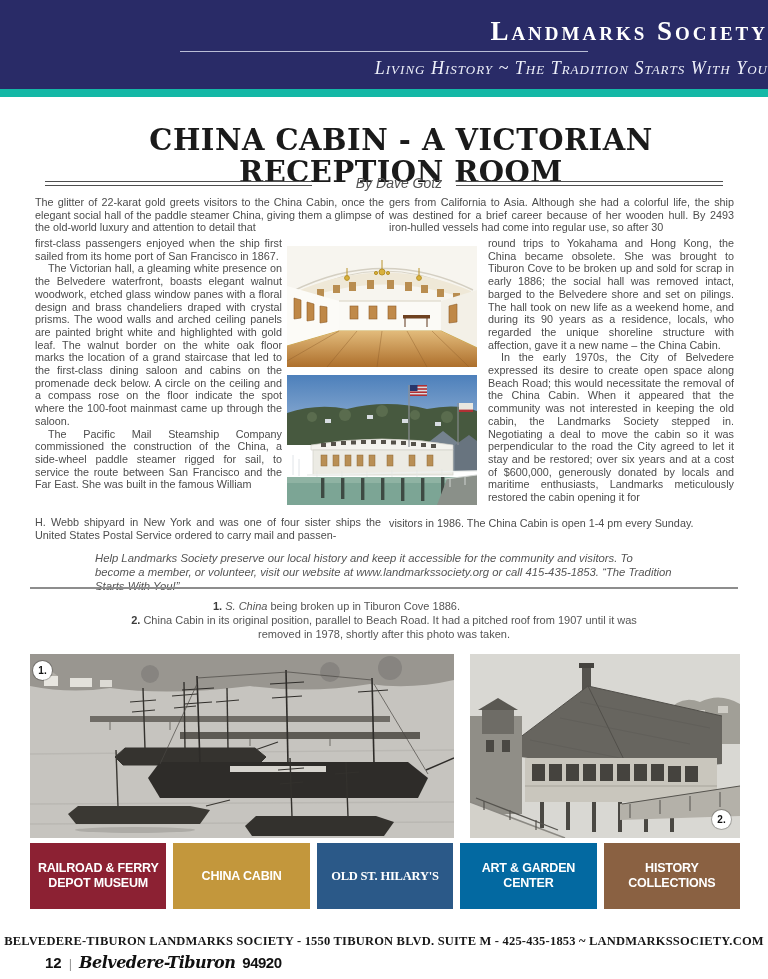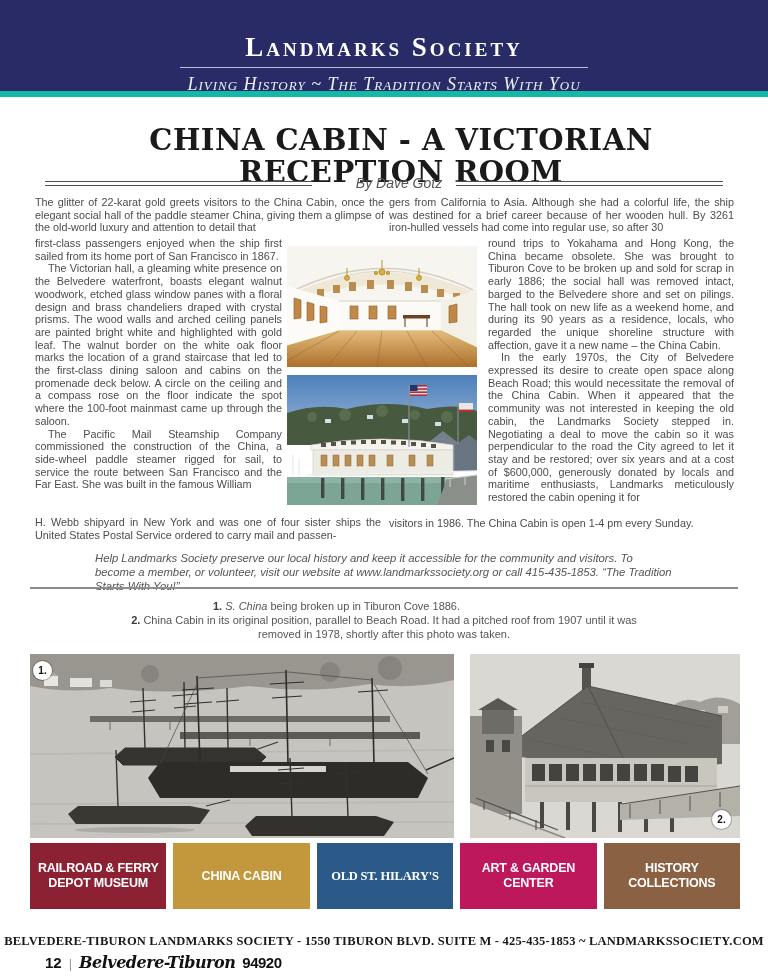--- a/index.html
+++ b/index.html
@@ -1,21 +1,21 @@
 <!DOCTYPE html>
 <html><head>
 <meta charset="utf-8">
 <style>
   html,body{margin:0;padding:0;background:#e9e9e9;}
   .page{position:relative;width:768px;height:979px;background:#ffffff;margin:0 auto;
         font-family:"Liberation Sans",sans-serif;overflow:hidden;}
 
   
   .masthead{position:absolute;left:0;top:0;width:768px;height:97px;background:#292b67;
-            border-bottom:6px solid #14b8a6;text-align:center;box-sizing:border-box;padding-top:32px;}
+            border-bottom:8px solid #14b8a6;text-align:right;box-sizing:border-box;padding-top:16px;}
   .m-title{font-family:"Liberation Serif",serif;font-variant:small-caps;font-weight:600;
            font-size:27px;letter-spacing:3px;color:#ffffff;line-height:30px;}
   .m-rule{width:408px;height:1px;background:#b9bdd6;margin:5px auto 6px auto;}
   .m-tagline{font-family:"Liberation Serif",serif;font-variant:small-caps;font-style:italic;
              font-size:18px;letter-spacing:1px;color:#eef0fa;line-height:20px;}
 
   
   .title{position:absolute;left:0;top:107px;width:768px;text-align:center;
          font-family:"DejaVu Serif",serif;font-weight:bold;font-size:29px;line-height:32px;
          color:#1a1a1a;letter-spacing:0.5px;}
@@ -91,21 +91,21 @@
     <span>CHINA CABIN - A VICTORIAN</span><br>
     <span>RECEPTION ROOM</span>
   </h1>
   <div class="byline-row">
     <span class="dbl"></span>
     <span class="byline">By Dave Gotz</span>
     <span class="dbl"></span>
   </div>
 
   <div class="txt lt">The glitter of 22-karat gold greets visitors to the China Cabin, once the elegant social hall of the paddle steamer China, giving them a glimpse of the old-world luxury and attention to detail that</div>
-  <div class="txt rt">gers from California to Asia. Although she had a colorful life, the ship was destined for a brief career because of her wooden hull. By 3261 iron-hulled vessels had come into regular use, so after 30</div>
+  <div class="txt rt">gers from California to Asia. Although she had a colorful life, the ship was destined for a brief career because of her wooden hull. By 2493 iron-hulled vessels had come into regular use, so after 30</div>
   <div class="txt lcol">
     <p>first-class passengers enjoyed when the ship first sailed from its home port of San Francisco in 1867.</p>
     <p class="ind">The Victorian hall, a gleaming white presence on the Belvedere waterfront, boasts elegant walnut woodwork, etched glass window panes with a floral design and brass chandeliers draped with crystal prisms. The wood walls and arched ceiling panels are painted bright white and highlighted with gold leaf. The walnut border on the white oak floor marks the location of a grand staircase that led to the first-class dining saloon and cabins on the promenade deck below. A circle on the ceiling and a compass rose on the floor indicate the spot where the 100-foot mainmast came up through the saloon.</p>
     <p class="ind">The Pacific Mail Steamship Company commissioned the construction of the China, a side-wheel paddle steamer rigged for sail, to service the route between San Francisco and the Far East. She was built in the famous William</p>
   </div>
   <div class="txt rcol">
     <p>round trips to Yokahama and Hong Kong, the China became obsolete. She was brought to Tiburon Cove to be broken up and sold for scrap in early 1886; the social hall was removed intact, barged to the Belvedere shore and set on pilings. The hall took on new life as a weekend home, and during its 90 years as a residence, locals, who regarded the unique shoreline structure with affection, gave it a new name – the China Cabin.</p>
     <p class="ind">In the early 1970s, the City of Belvedere expressed its desire to create open space along Beach Road; this would necessitate the removal of the China Cabin. When it appeared that the community was not interested in keeping the old cabin, the Landmarks Society stepped in. Negotiating a deal to move the cabin so it was perpendicular to the road the City agreed to let it stay and be restored; over six years and at a cost of $600,000, generously donated by locals and maritime enthusiasts, Landmarks meticulously restored the cabin opening it for</p>
   </div>
   <div class="txt lb">H. Webb shipyard in New York and was one of four sister ships the United States Postal Service ordered to carry mail and passen-</div>
@@ -469,21 +469,21 @@
       </g>
   </svg>
 
   <div class="badge badge1">1.</div>
   <div class="badge badge2">2.</div>
 
   <div class="footer-nav">
     <div class="footer-box" style="background: rgb(140, 33, 51);">RAILROAD &amp; FERRY DEPOT MUSEUM</div>
     <div class="footer-box" style="background: rgb(195, 151, 60);">CHINA CABIN</div>
     <div class="footer-box" style="background: rgb(43, 89, 136); font-family: Liberation Serif, serif;">OLD ST. HILARY'S</div>
-    <div class="footer-box" style="background: #be185d;">ART &amp; GARDEN CENTER</div>
+    <div class="footer-box" style="background: #0369a1;">ART &amp; GARDEN CENTER</div>
     <div class="footer-box" style="background: rgb(138, 97, 66);">HISTORY COLLECTIONS</div>
   </div>
 
   <div class="footer-bar">BELVEDERE-TIBURON LANDMARKS SOCIETY - 1550 TIBURON BLVD. SUITE M - 425-435-1853 ~ LANDMARKSSOCIETY.COM</div>
   <div class="page-line">
     <span class="pg-num">12</span>
     <span class="pg-sep">|</span>
     <span class="pg-city">Belvedere-Tiburon</span>
     <span class="pg-zip">94920</span>
   </div>

